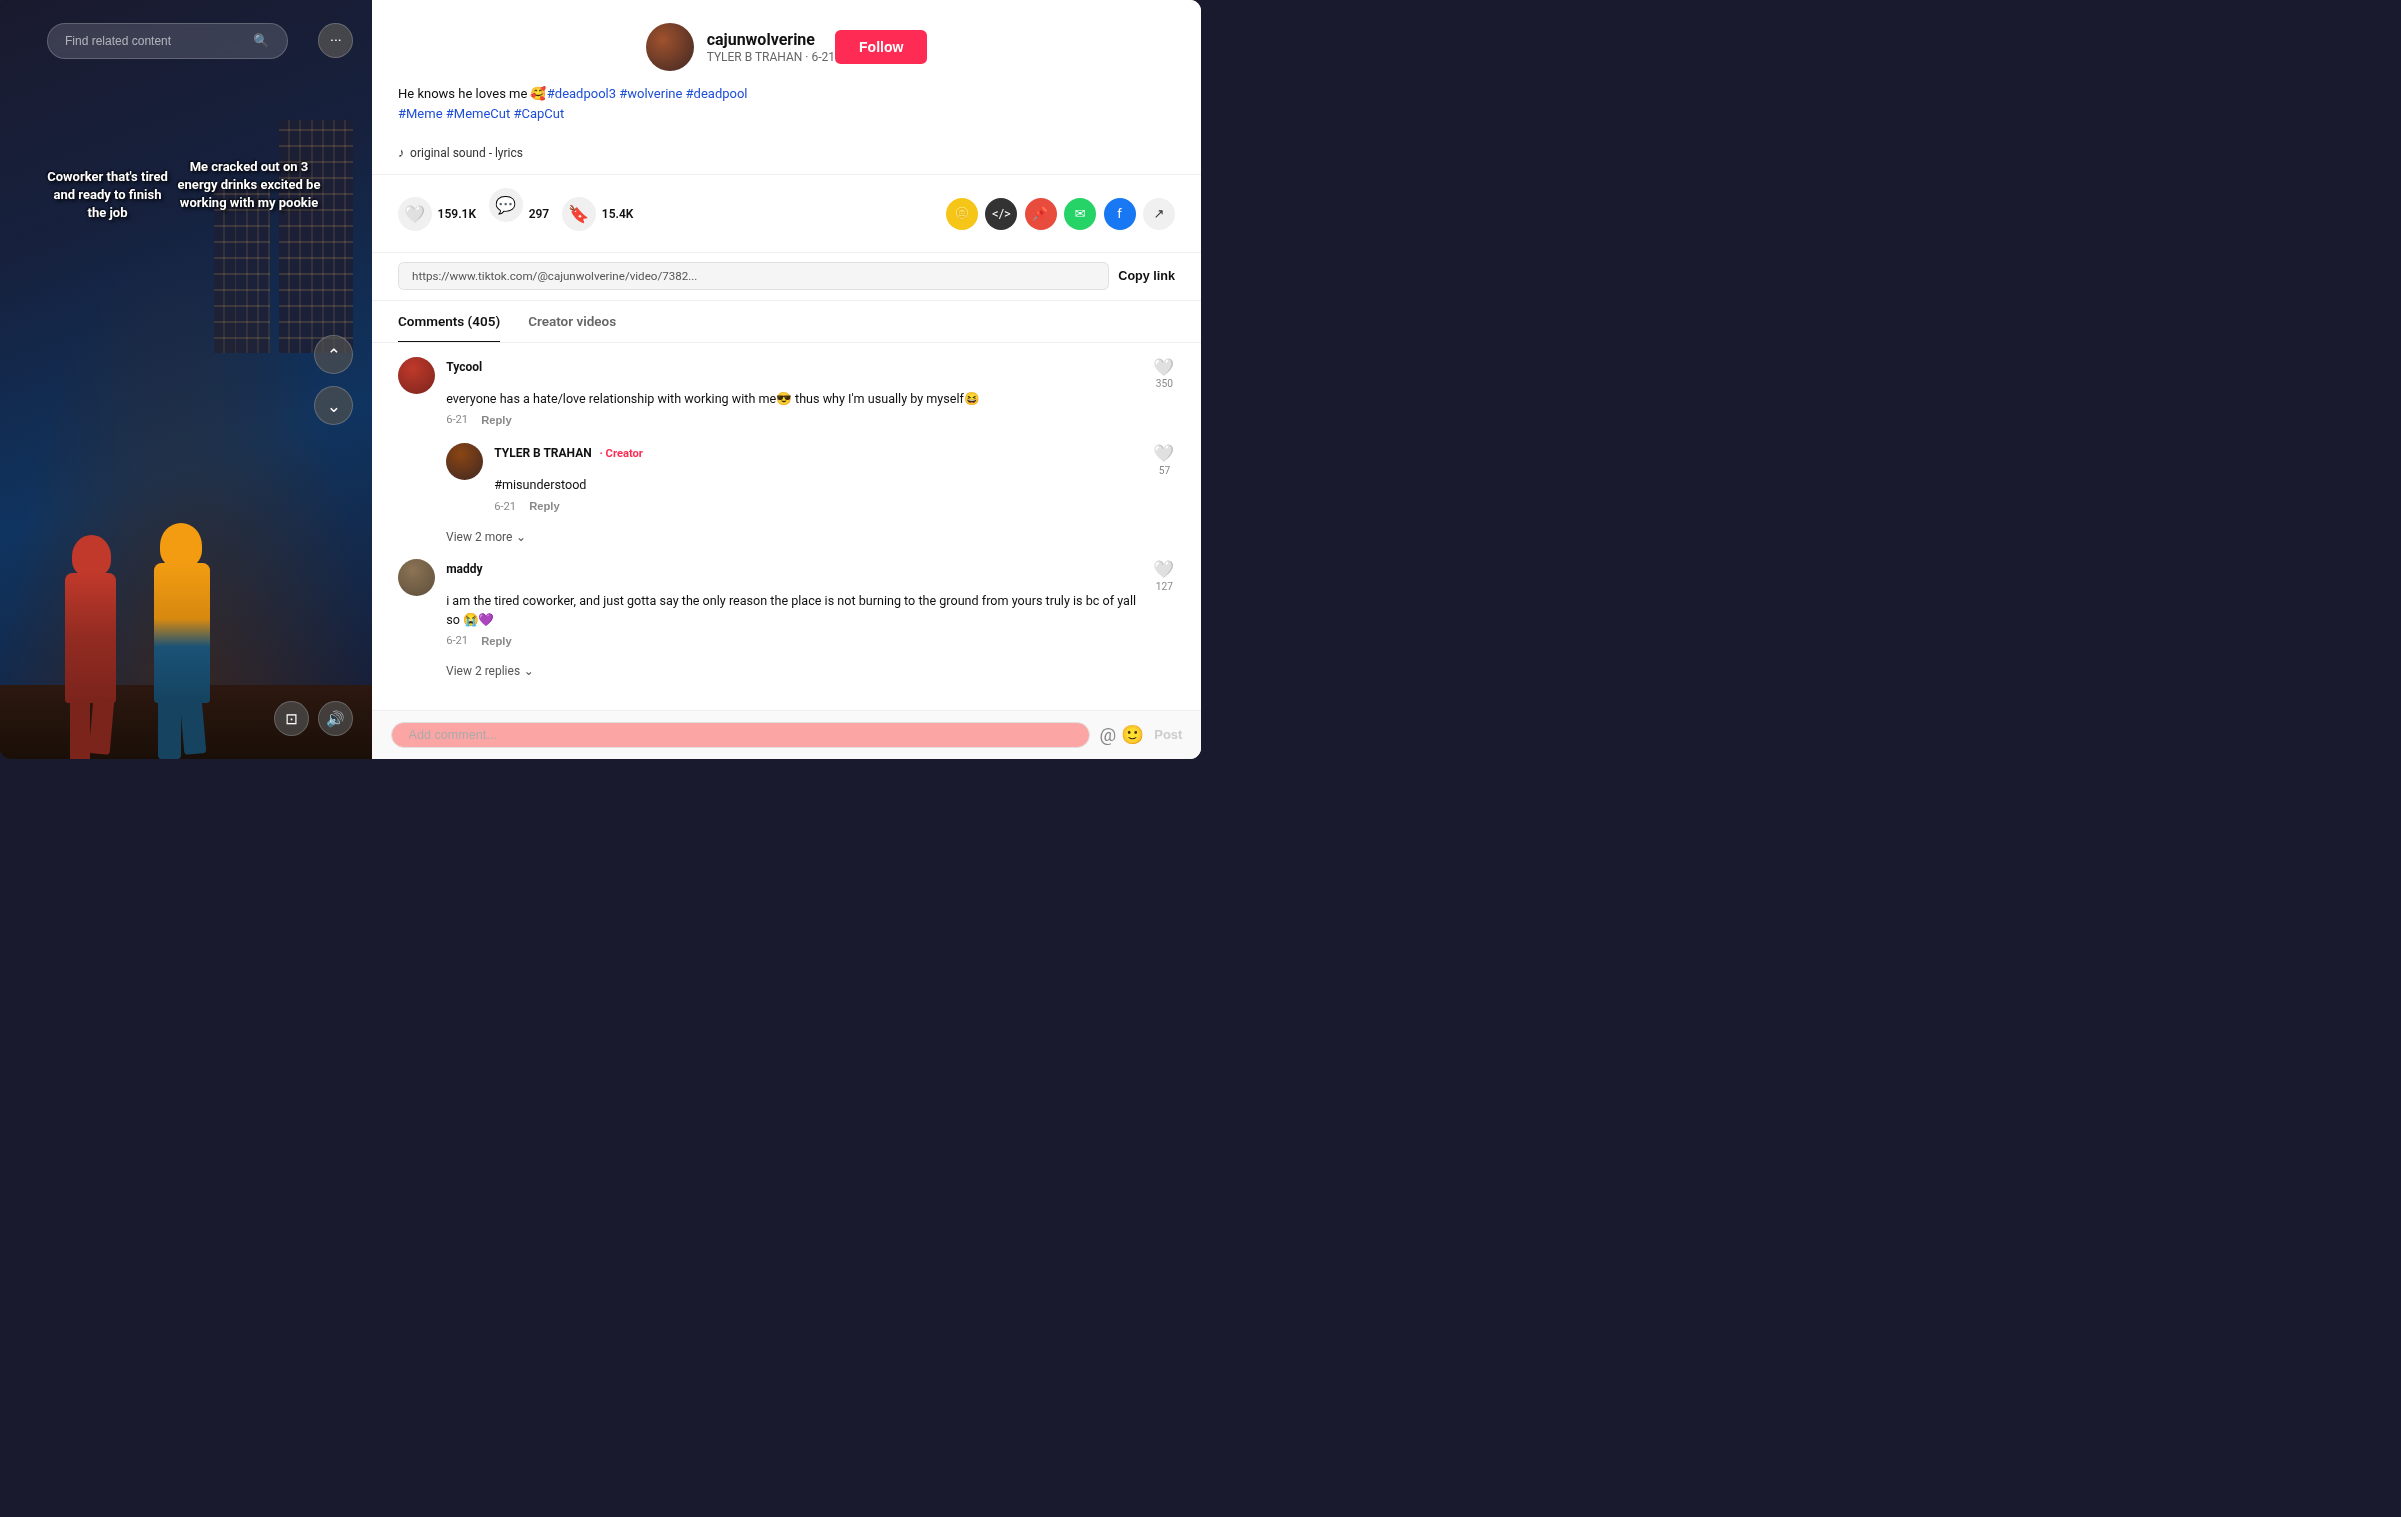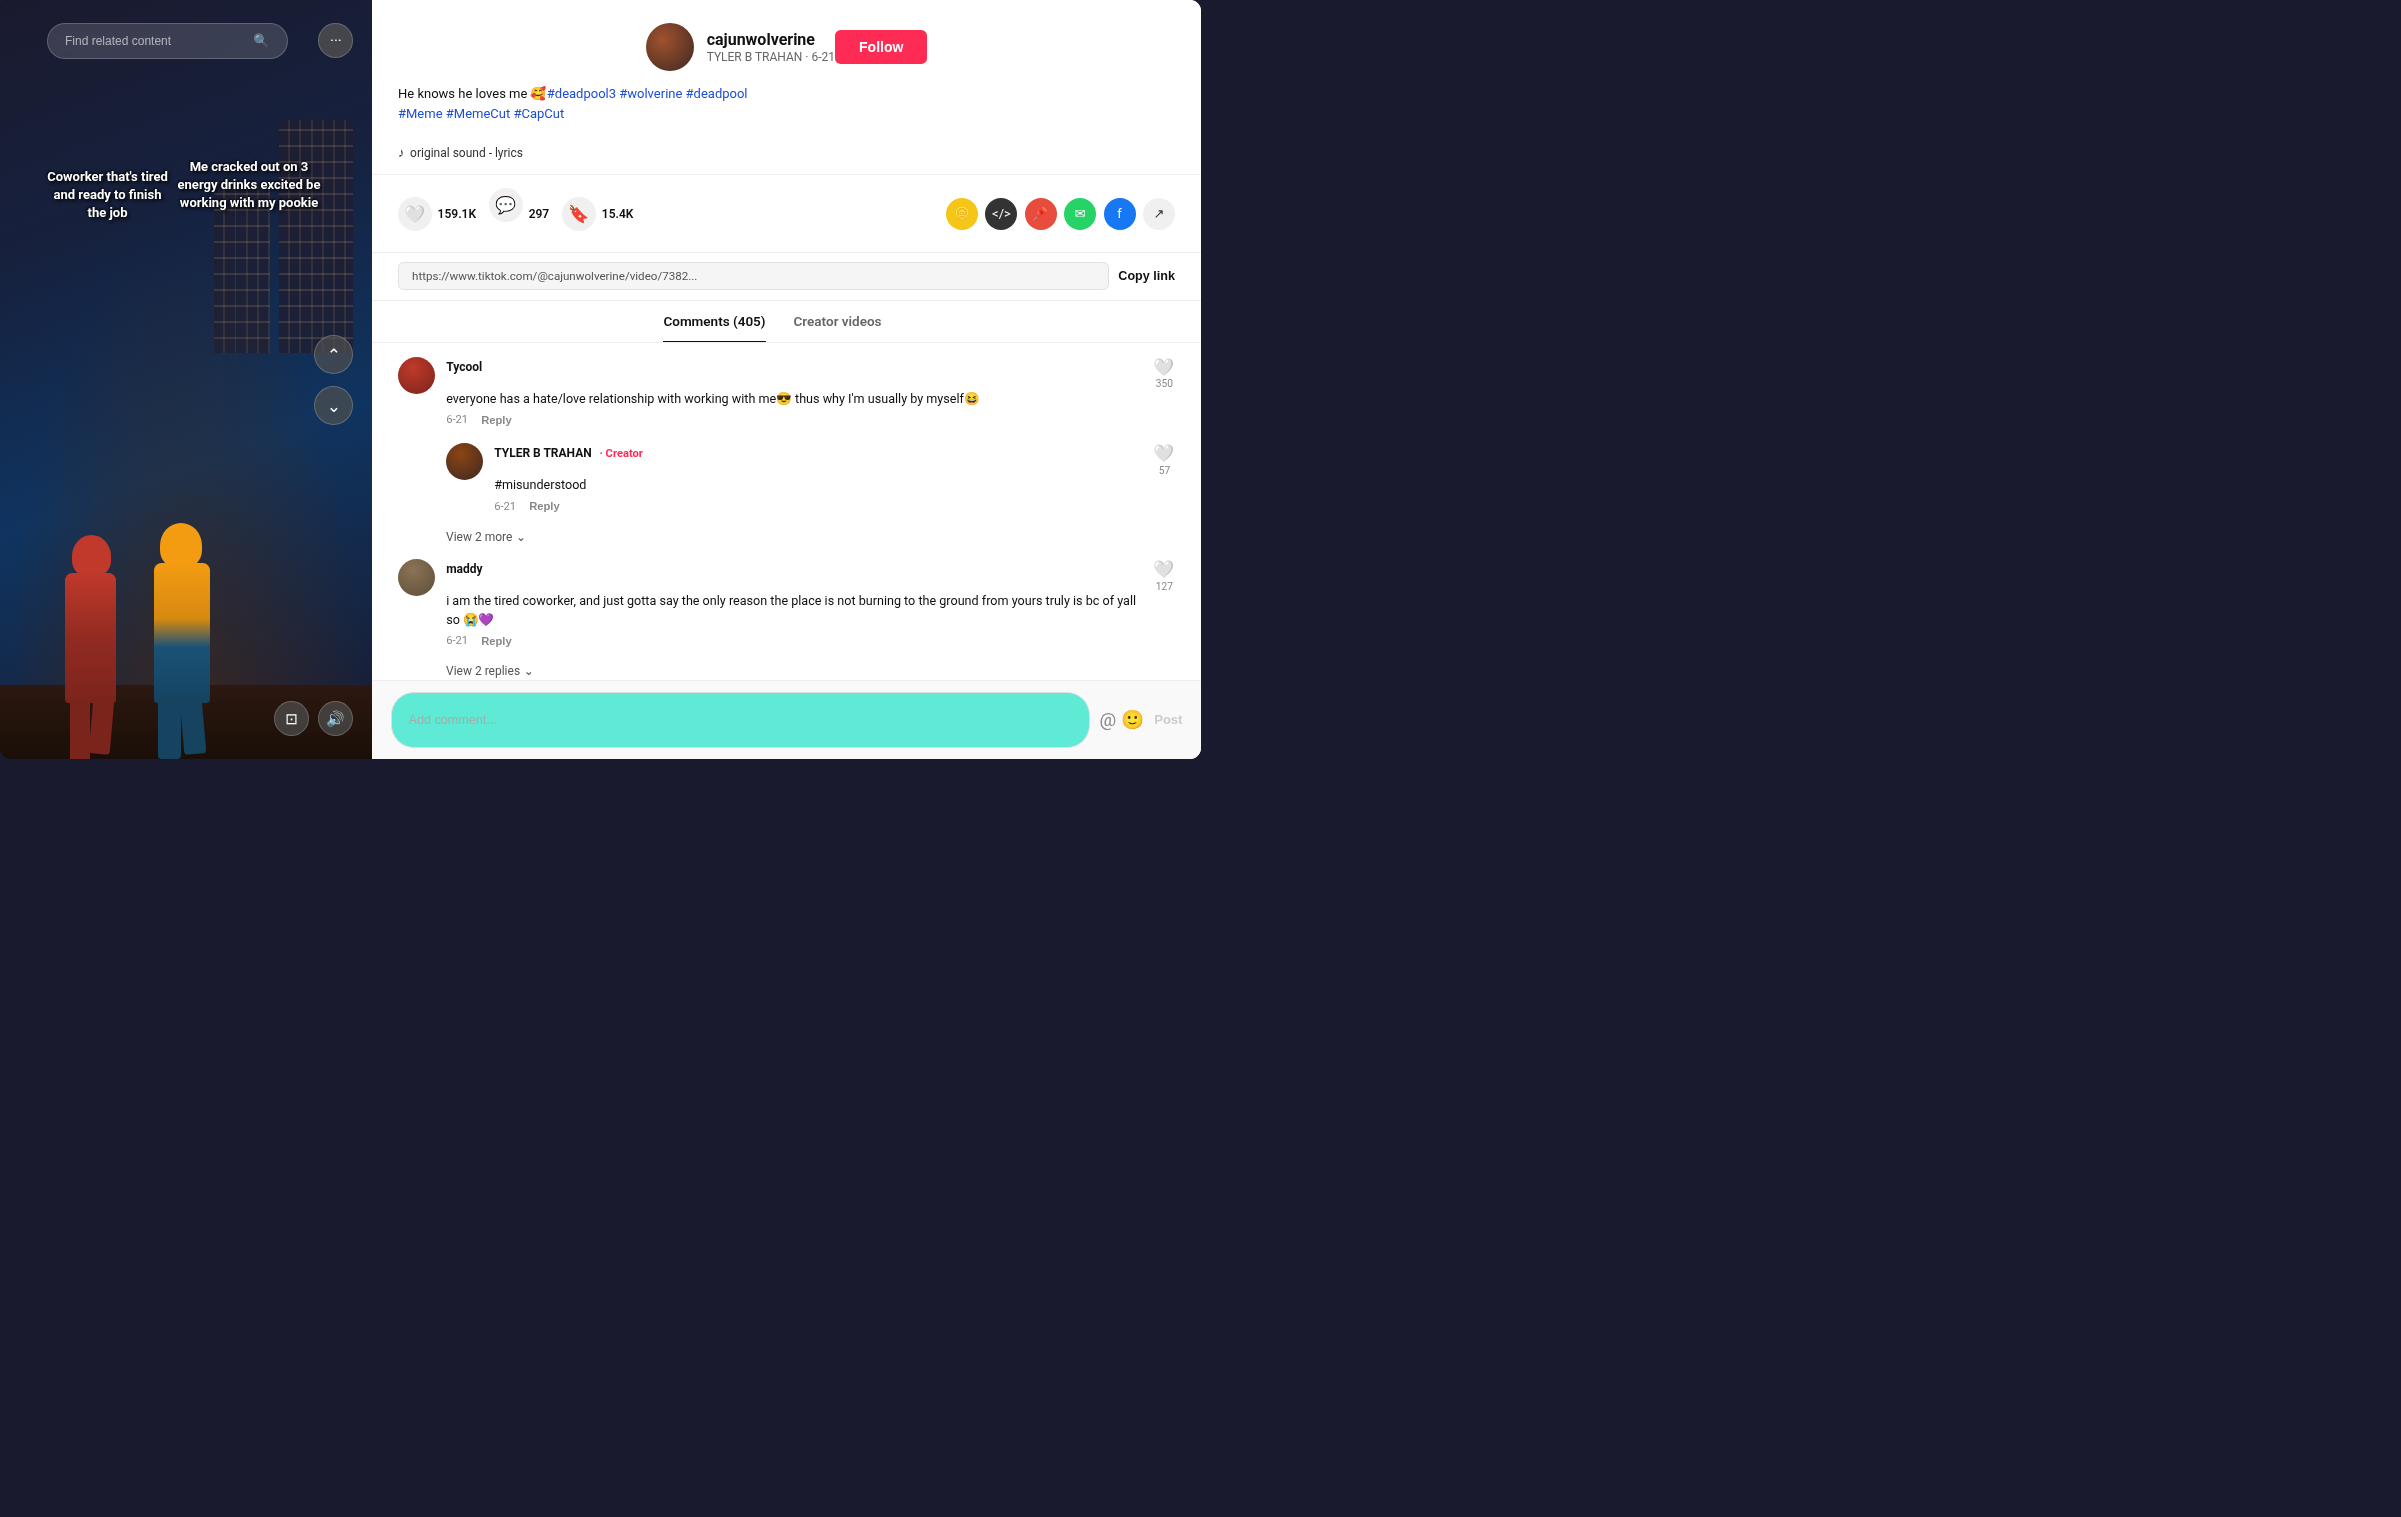--- a/index.html
+++ b/index.html
@@ -492,21 +492,20 @@
       cursor: pointer;
       white-space: nowrap;
     }
 
     
     .tabs-section {
       background: white;
       border-bottom: 0.9px solid #eee;
       display: flex;
       padding: 0 26px;
-      justify-content: center;
     }
 
     .tab {
       padding: 12px 0;
       margin-right: 28px;
       font-size: 13.5px;
       font-weight: 600;
       color: #666;
       cursor: pointer;
       border-bottom: 1.9px solid transparent;
@@ -638,24 +637,24 @@
       padding: 11.2px 18.6px;
       background: #f9f9f9;
       border-top: 0.9px solid #eee;
       display: flex;
       align-items: center;
       gap: 9.3px;
     }
 
     .comment-input {
       flex: 1;
-      background: #5eead4;
+      background: #fca5a5;
       border: 0.9px solid #e0e0e0;
       border-radius: 23px;
-      padding: 20px 17px;
+      padding: 5px 17px;
       font-size: 12.6px;
       color: #111;
       outline: none;
     }
 
     .comment-input::placeholder {
       color: #aaa;
     }
 
     .input-icons {

